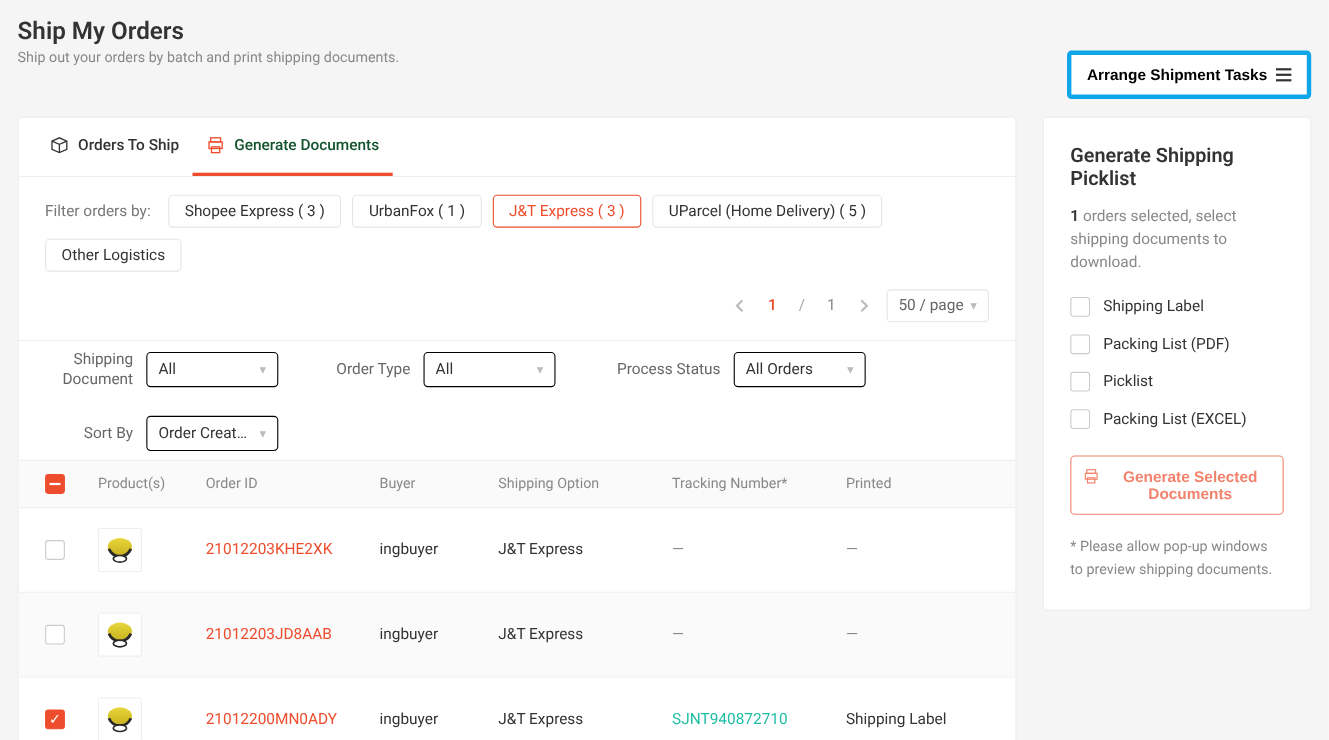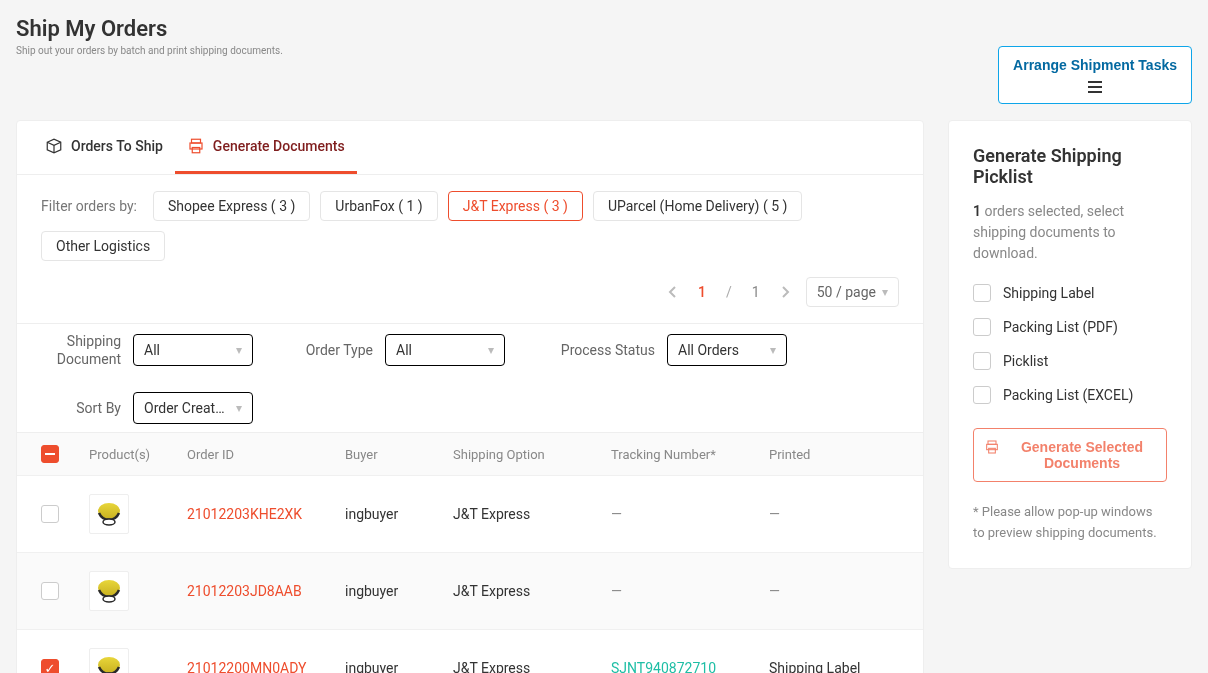--- a/index.html
+++ b/index.html
@@ -6,37 +6,36 @@
   body {
     margin: 0;
     font-family: -apple-system, BlinkMacSystemFont, "Segoe UI", Roboto, sans-serif;
     background: #f5f5f5;
     color: #333;
     font-size: 14px;
   }
   .page { padding: 16px; }
   .header-row { display: flex; justify-content: space-between; align-items: flex-start; margin-bottom: 16px; }
   .page-title { font-size: 22px; font-weight: 600; margin: 0 0 4px 0; color: #333; }
-  .page-subtitle { font-size: 10px; color: #888; margin: 0; }
+  .page-subtitle { font-size: 13px; color: #888; margin: 0; }
   .arrange-btn {
-    background: #fff; border: 1px solid #0ea5e9; border-radius: 4px;
-    padding: 10px 14px; font-size: 14px; font-weight: 600; color: #0369a1;
+    background: #fff; border: 4px solid #0ea5e9; border-radius: 4px;
+    padding: 10px 14px; font-size: 14px; font-weight: 600; color: #000000;
     display: inline-flex; align-items: center; gap: 8px; cursor: pointer;
     margin-top: 30px;
-    flex-direction: column;
   }
   .arrange-btn .menu-icon { display: inline-flex; flex-direction: column; gap: 3px; }
   .arrange-btn .menu-icon span { display: block; width: 14px; height: 2px; background: #333; }
 
   .content-row { display: flex; gap: 24px; align-items: flex-start; }
   .main-card { flex: 1; background: #fff; border: 1px solid #eee; border-radius: 4px; }
 
   .tabs { display: flex; border-bottom: 1px solid #eee; padding: 0 16px; }
   .tab { display: inline-flex; align-items: center; gap: 8px; padding: 16px 12px; cursor: pointer; font-weight: 500; color: #333; border-bottom: 3px solid transparent; }
-  .tab.active { color: #7f1d1d; border-bottom-color: #ee4d2d; text-align: center; }
+  .tab.active { color: #14532d; border-bottom-color: #ee4d2d; text-align: center; }
   .tab .icon { display: inline-flex; }
 
   .filter-row { padding: 16px 24px 8px 24px; display: flex; flex-wrap: wrap; gap: 10px; align-items: center; }
   .filter-label { color: #777; margin-right: 6px; }
   .filter-chip {
     border: 1px solid #e5e5e5; background: #fff; border-radius: 4px;
     padding: 6px 14px; cursor: pointer; color: #333; font-size: 14px;
   }
   .filter-chip.active { border-color: #ee4d2d; color: #ee4d2d; }
   .filter-chip .count { }

